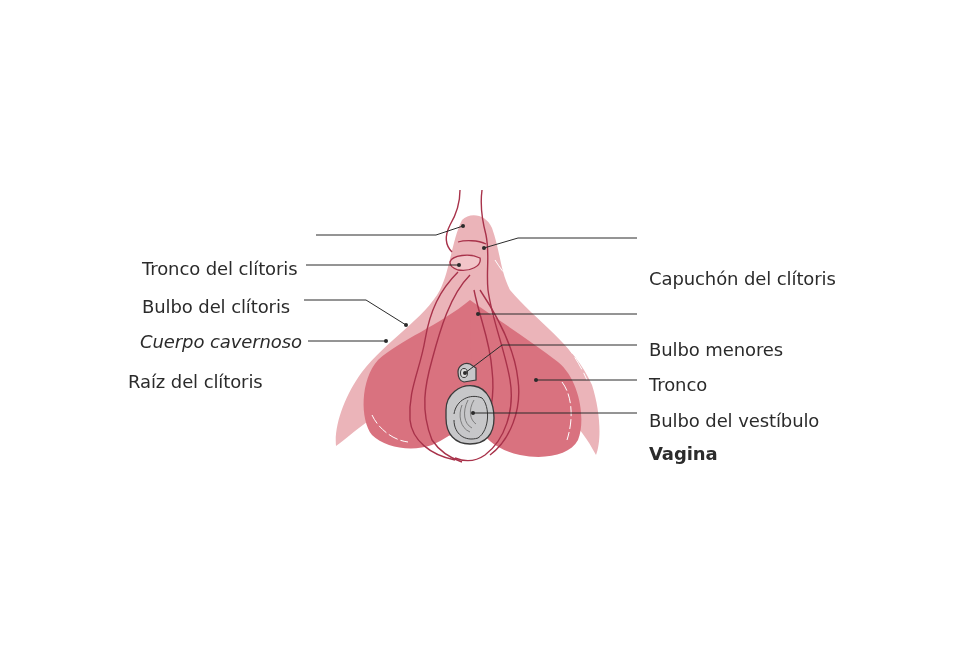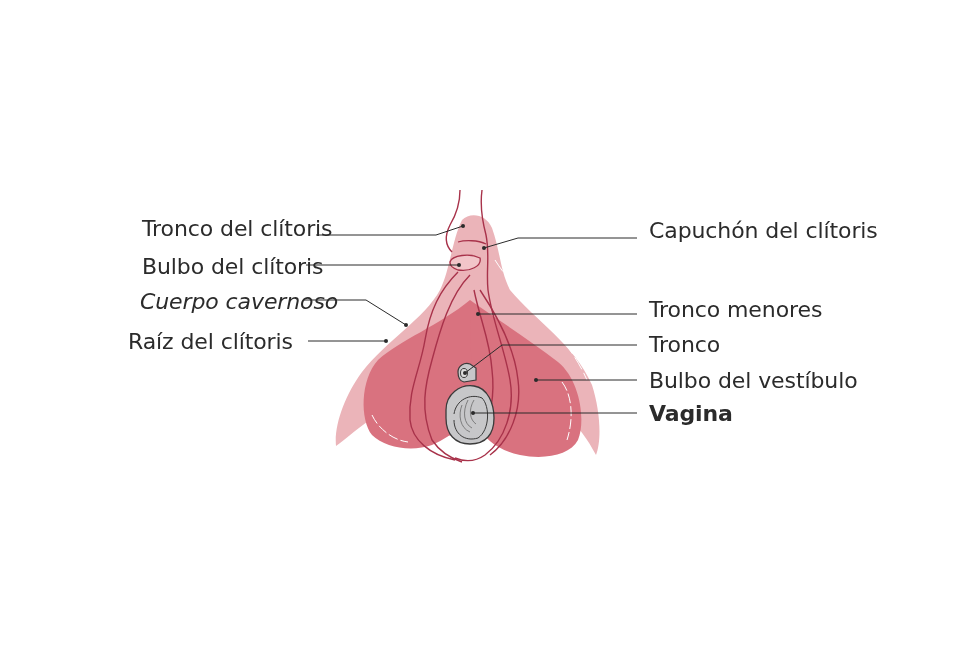--- a/index.html
+++ b/index.html
@@ -1,18 +1,18 @@
 <!DOCTYPE html>
 <html><head>
   <meta charset="utf-8">
   <style>
     html, body { margin: 0; padding: 0; background: #ffffff; }
     body { width: 980px; height: 654px; position: relative; overflow: hidden; font-family: "DejaVu Sans", sans-serif; }
     .diagram { position: absolute; left: 0; top: 0; width: 980px; height: 654px; }
-    .label { position: absolute; font-size: 22px; color: #2b2b2b; white-space: nowrap; line-height: 1; letter-spacing: -0.1px; }
+    .label { position: absolute; font-size: 18px; color: #2b2b2b; white-space: nowrap; line-height: 1; letter-spacing: -0.1px; margin-top: 42px; }
   </style>
 </head>
 <body>
 
 <svg class="diagram" viewBox="0 0 980 654" xmlns="http://www.w3.org/2000/svg">
 
   <path d="M462,220 C470,212 486,214 492,228 C500,250 500,270 510,290 C535,320 575,345 592,385 C600,410 602,440 596,455 C588,440 578,425 565,415
            L530,420 L470,440 L420,430 L370,420 C355,430 345,440 336,446 C334,425 345,395 362,372 C385,342 425,318 440,290 C450,270 452,240 462,220 Z" fill="#ebb4b9"></path>
 
   <path d="M470,300 C440,325 400,340 378,360 C360,380 360,420 372,435 C385,448 412,452 432,445 C455,435 470,420 478,400 Z" fill="#d9727f"></path>
@@ -70,17 +70,17 @@
     <circle cx="536" cy="380" r="2"></circle>
     <circle cx="473" cy="413" r="2"></circle>
   </g>
 </svg>
 
 <div class="label" style="left:142px; top:218px;">Tronco del clítoris</div>
 <div class="label" style="left:142px; top:256px;">Bulbo del clítoris</div>
 <div class="label" style="left:140px; top:291px;font-style:italic;">Cuerpo cavernoso</div>
 <div class="label" style="left:128px; top:331px;">Raíz del clítoris</div>
 
-<div class="label" style="left:649px; top:220px;">Capuchón del clítoris</div>
-<div class="label" style="left:649px; top:299px;">Tronco menores</div>
+<div class="label" style="left:649px; top:228px;">Capuchón del clítoris</div>
+<div class="label" style="left:649px; top:299px;">Bulbo menores</div>
 <div class="label" style="left:649px; top:334px;">Tronco</div>
 <div class="label" style="left:649px; top:370px;text-align:right;">Bulbo del vestíbulo</div>
 <div class="label" style="left:649px; top:403px;font-weight:bold;">Vagina</div>
 
 </body></html>

